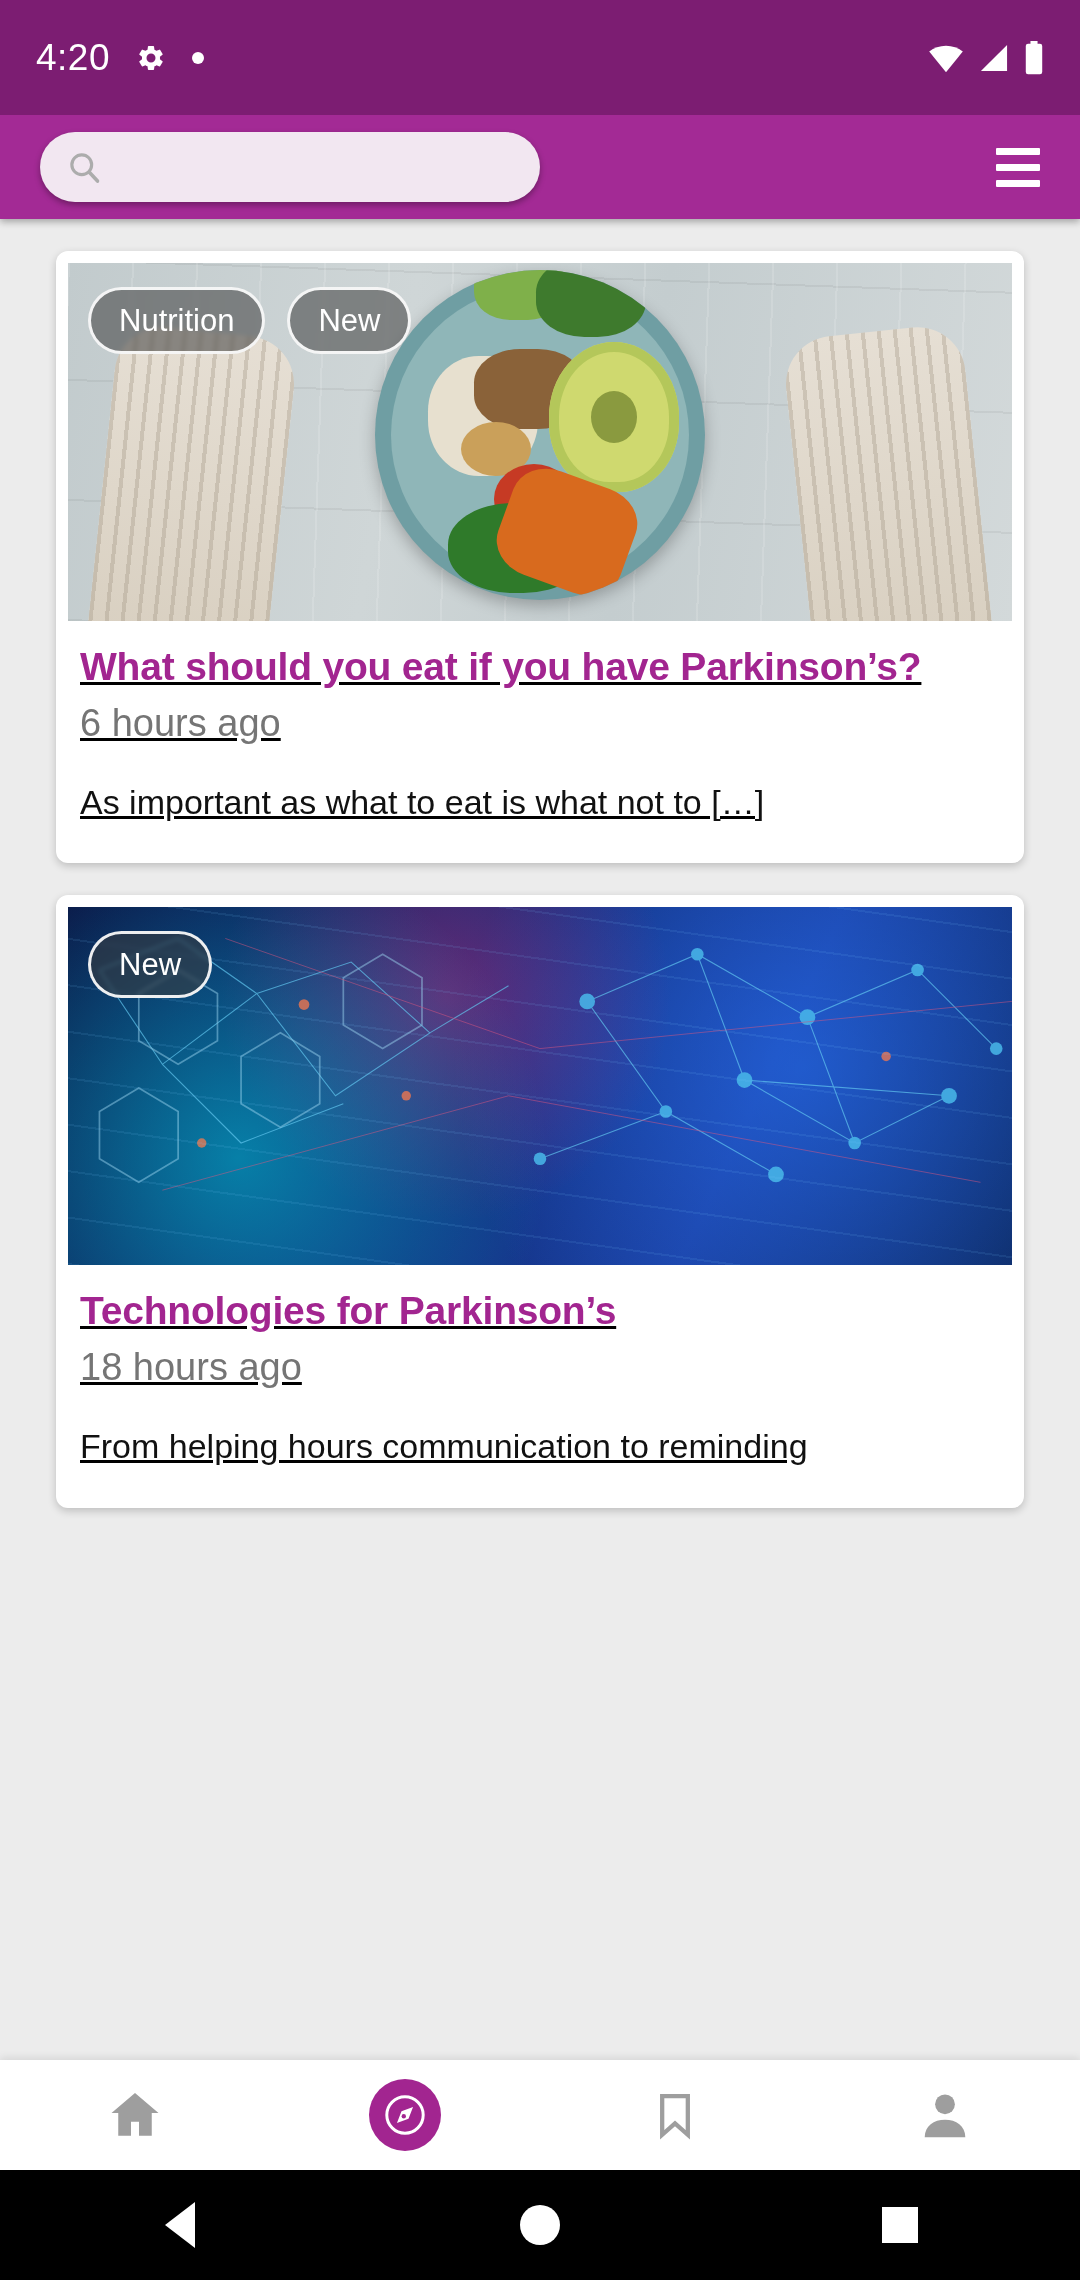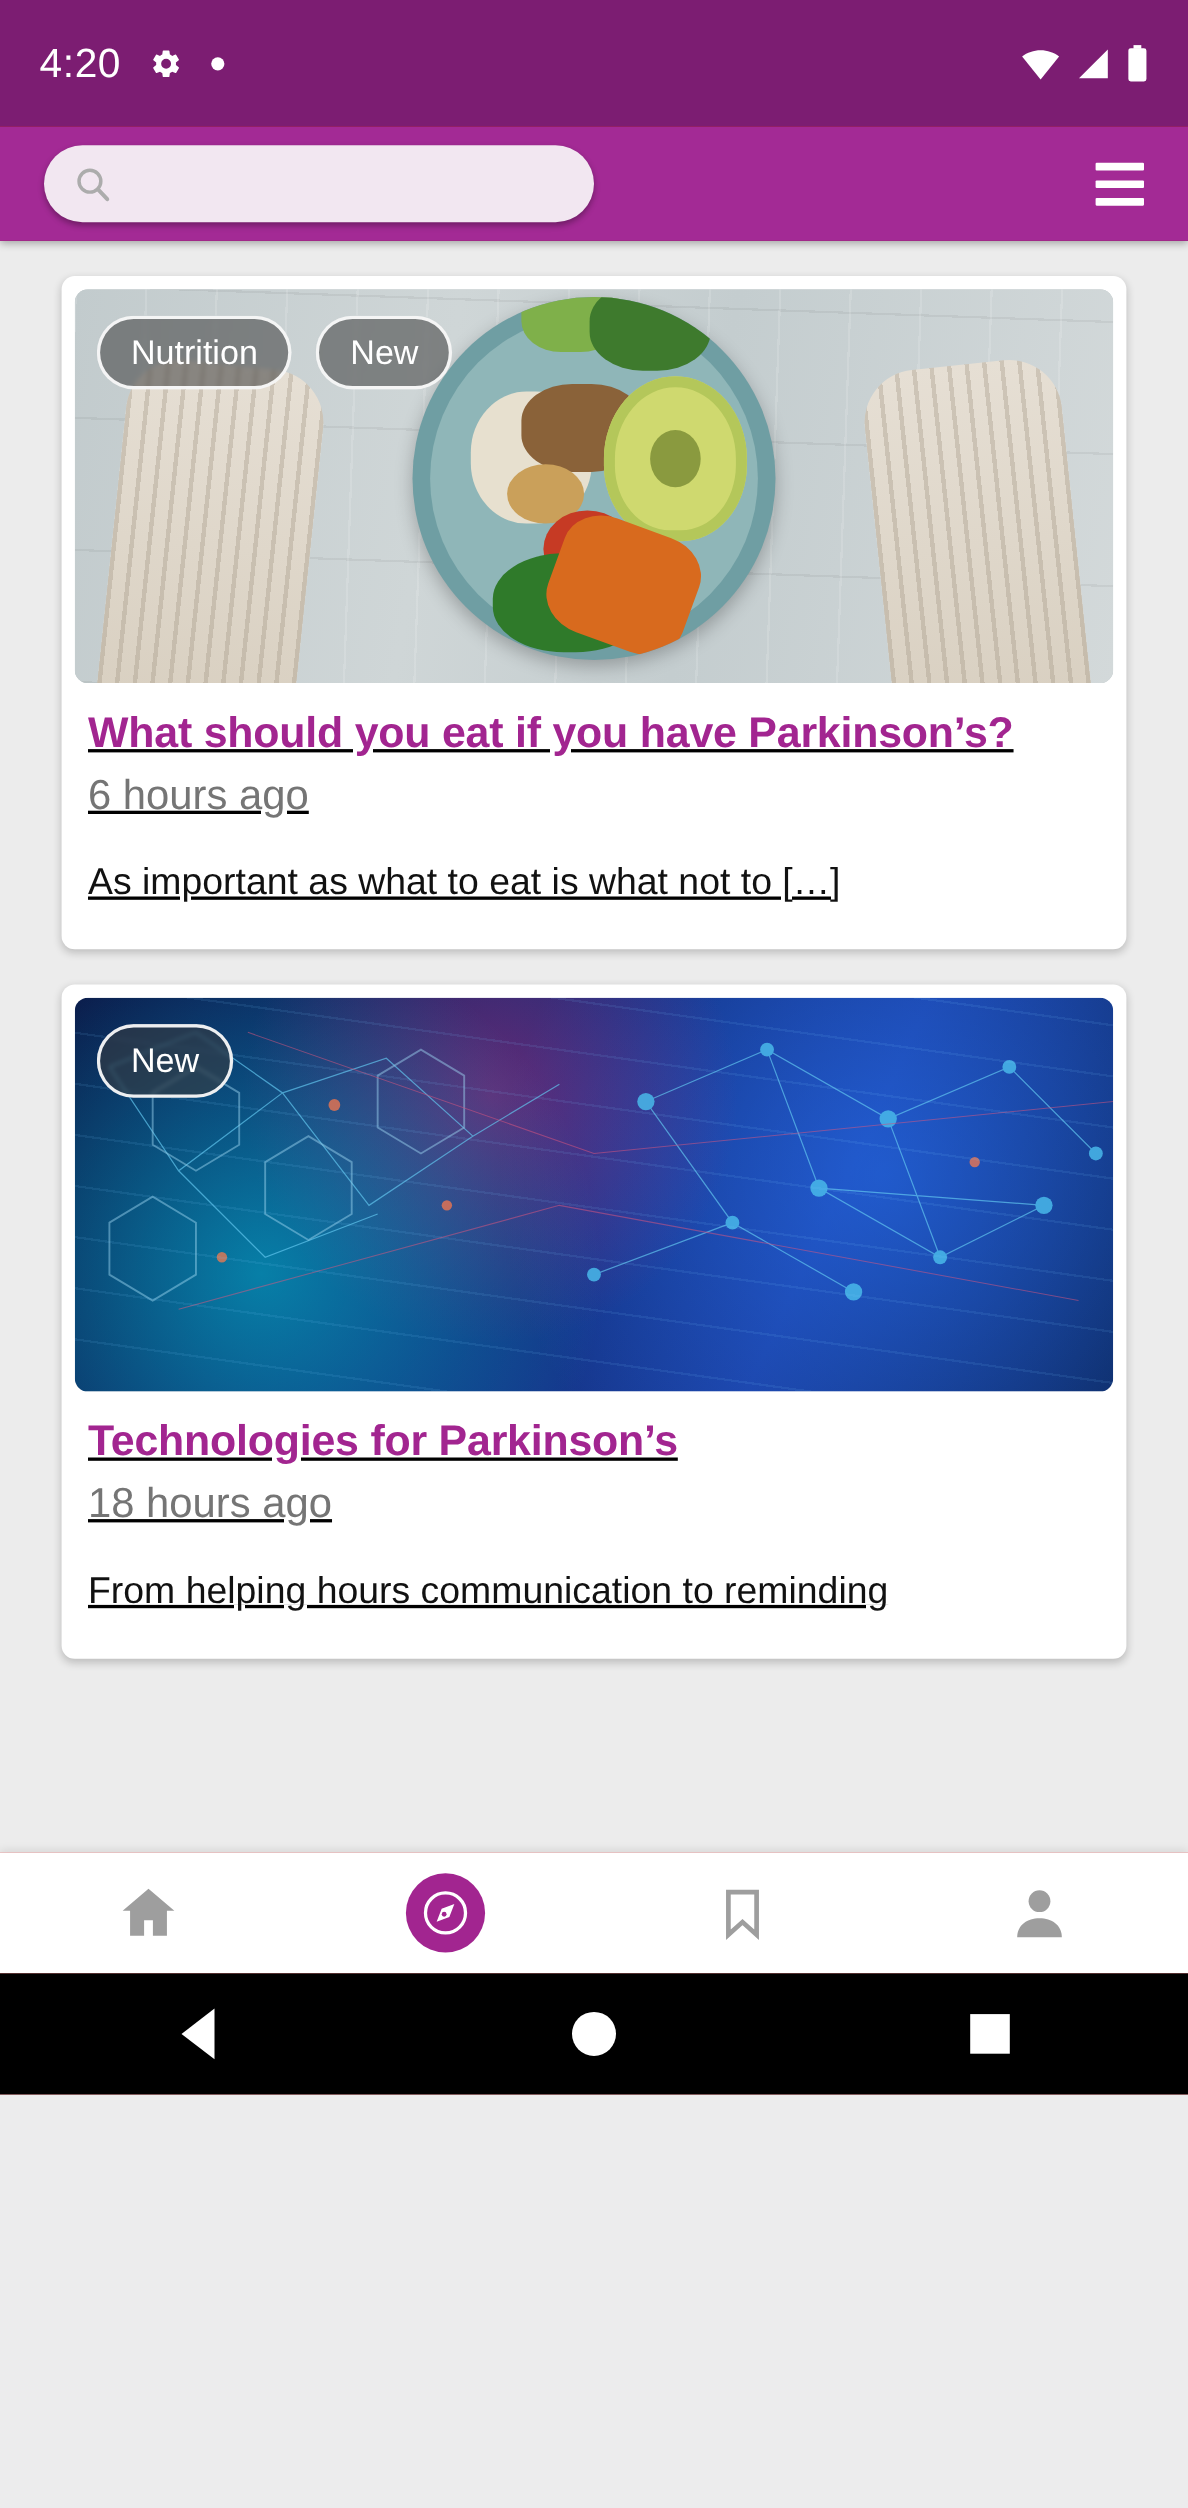--- a/index.html
+++ b/index.html
@@ -1,21 +1,21 @@
 <!DOCTYPE html>
 <html><head>
 <meta charset="utf-8">
 <style>
   * { margin:0; padding:0; box-sizing:border-box; }
   html,body{
     width:1080px; height:2280px; overflow:hidden;
     font-family:"Liberation Sans", sans-serif;
     background:#ececed;
   }
-  .phone{ position:relative; width:1080px; height:1904px; background:#b91c1c; }
+  .phone{ position:relative; width:1080px; height:2280px; background:#eab308; }
 
   
   .status-bar{
     height:115px; background:#7C1D72; color:#fff;
     display:flex; align-items:center; padding:0 36px;
     position:relative; z-index:30;
   }
   .sb-left{ display:flex; align-items:center; gap:26px; }
   .sb-time{ font-size:37px; letter-spacing:.5px; font-weight:400; }
   .gear-ic{ width:30px; height:30px; display:block; }
@@ -56,21 +56,21 @@
     background:#ececec; overflow:hidden;
   }
   .card{
     margin:32px 56px 0 56px;
     background:#fff; border-radius:12px;
     box-shadow:0 3px 8px rgba(0,0,0,.20);
     overflow:hidden;
   }
   .card-media{
     position:relative; height:358px; margin:12px 12px 0 12px;
-    border-radius:12px; overflow:hidden;
+    border-radius:0; overflow:hidden;
   }
   .tags{
     position:absolute; top:24px; left:20px;
     display:flex; gap:22px; z-index:5;
   }
   .tag{
     border:3px solid rgba(255,255,255,.92);
     background:rgba(60,60,60,.55);
     color:#fff; font-size:31px; line-height:1;
     padding:15px 28px; border-radius:40px;

